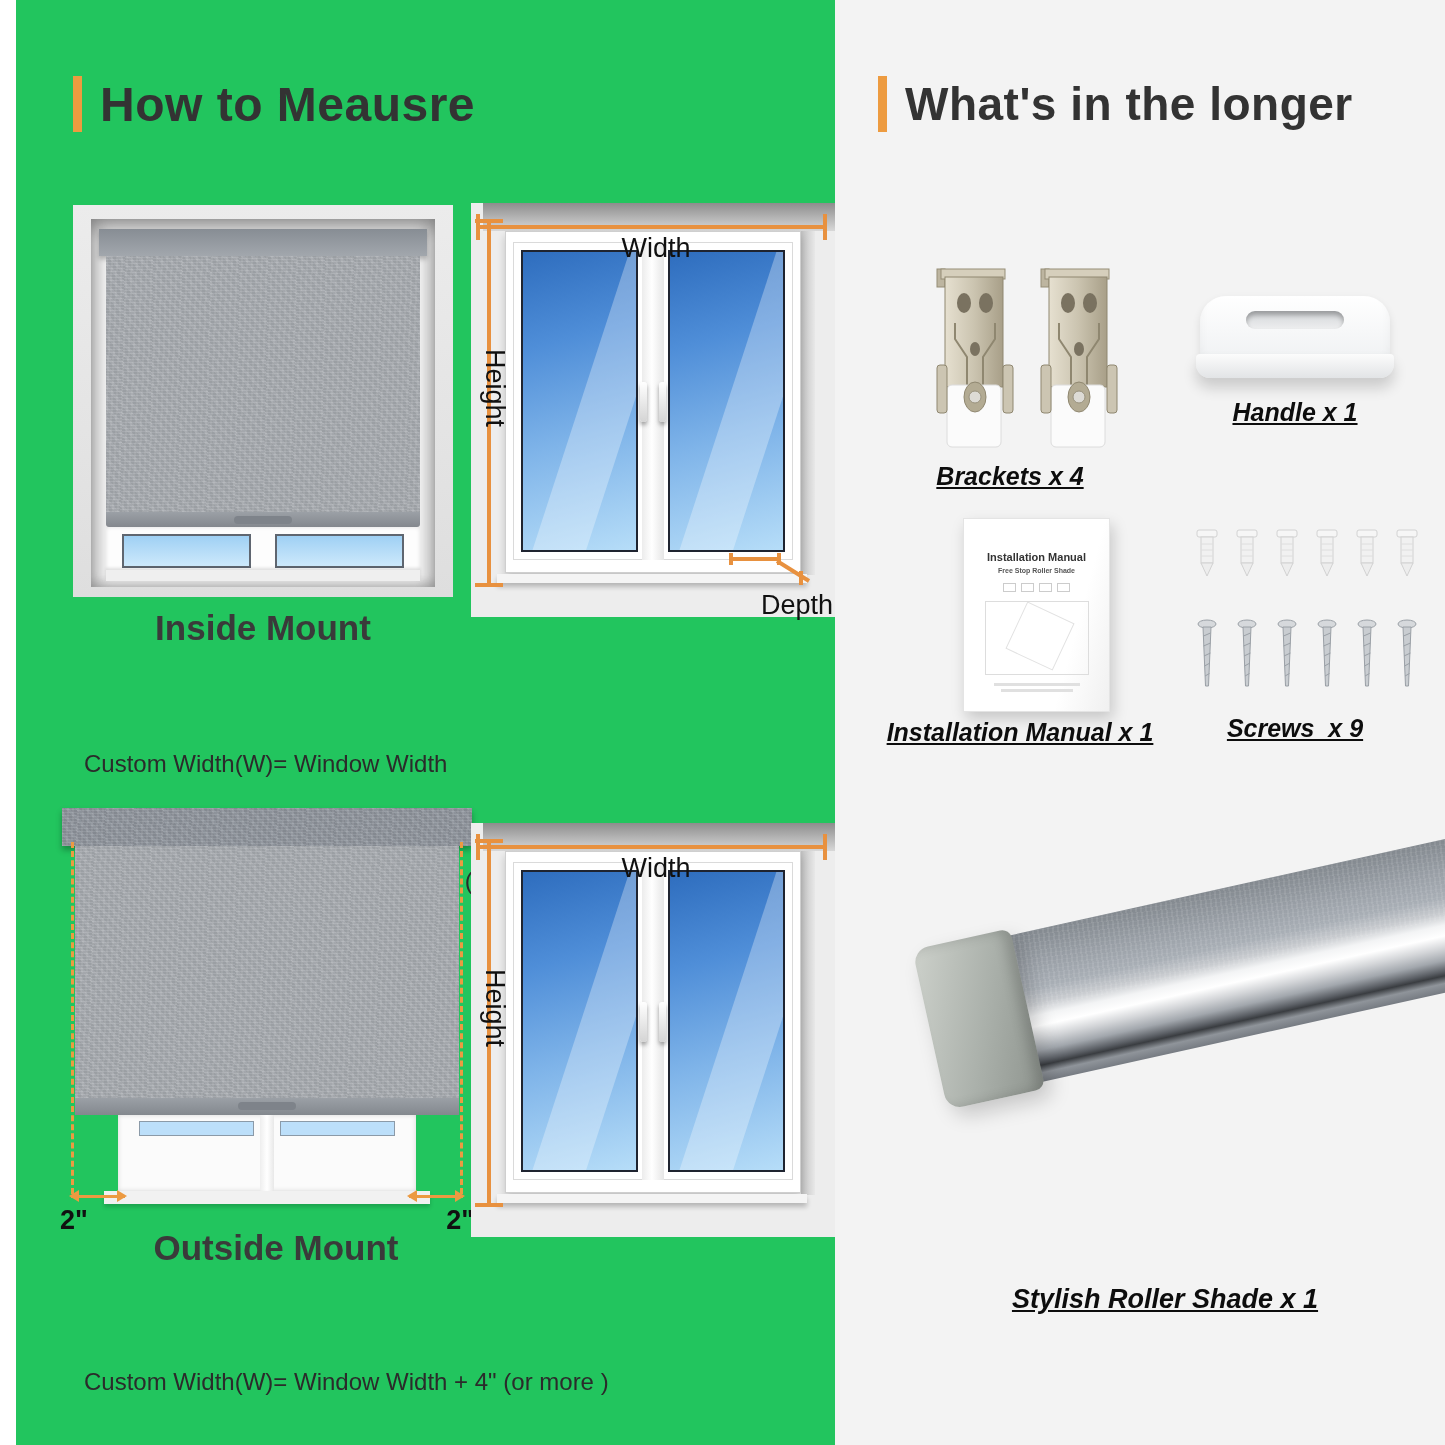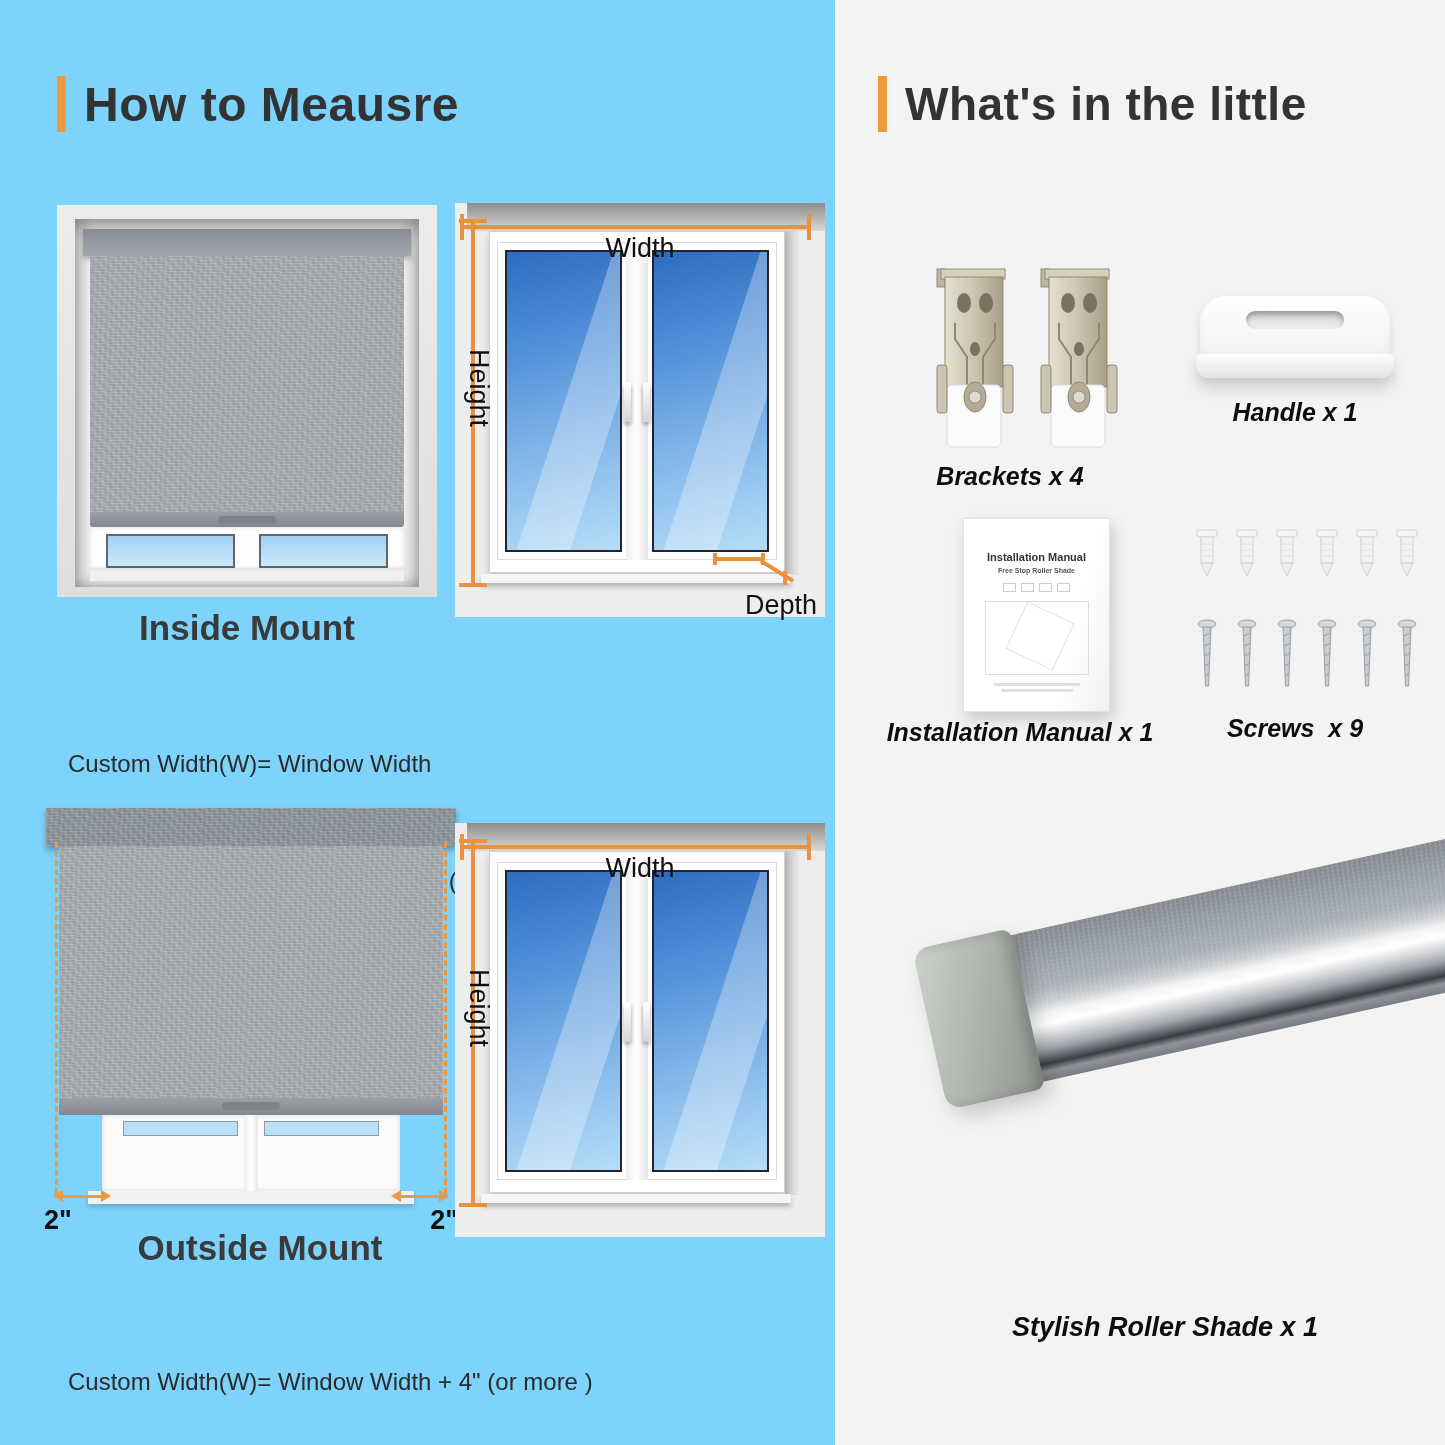--- a/index.html
+++ b/index.html
@@ -1,19 +1,19 @@
 <!DOCTYPE html>
 <html><head>
 <meta charset="utf-8">
 <style>
   html,body{margin:0;padding:0;}
   body{font-family:"Liberation Sans", sans-serif; background:#fff;}
   #stage{position:relative;width:1445px;height:1445px;overflow:hidden;background:#fff;}
   .panel{position:absolute;top:0;height:1445px;}
-  #left-panel{left:0;width:835px;background:#7dd3fc;}
+  #left-panel{left:16px;width:835px;background:#22c55e;}
   #right-panel{left:835px;width:610px;background:#f3f3f3;overflow:hidden;}
 
   
   .sec-title{position:absolute;display:flex;align-items:center;}
   .accent-bar{width:9px;height:56px;background:#ED9B40;margin-right:18px;}
   .sec-title h1{margin:0;font-size:48px;font-weight:bold;color:#333;letter-spacing:.5px;}
 
   
   .photo-in{position:absolute;left:57px;top:205px;width:380px;height:392px;
     background:linear-gradient(#ececec,#dedede);}
@@ -100,21 +100,21 @@
   .po-arr.l{left:15px;} .po-arr.r{right:15px;}
   .po-arr::before,.po-arr::after{content:'';position:absolute;top:-5px;border-top:6px solid transparent;
     border-bottom:6px solid transparent;}
   .po-arr::before{left:-2px;border-right:10px solid #EC9A41;}
   .po-arr::after{right:-2px;border-left:10px solid #EC9A41;}
   .po-lab{position:absolute;bottom:2px;font-size:27px;font-weight:bold;color:#111;}
   .po-lab.l{left:4px;} .po-lab.r{right:4px;}
 
   
   .cap{position:absolute;font-size:25px;font-weight:bold;font-style:italic;color:#0d0d0d;
-    text-align:center;white-space:pre-wrap;}
+    text-align:center;white-space:pre-wrap;text-decoration:underline;}
   .brackets{position:absolute;left:98px;top:265px;display:flex;gap:20px;}
   .handle{position:absolute;left:365px;top:296px;width:190px;height:72px;
     background:linear-gradient(#ffffff,#eef0f2);border-radius:26px 26px 8px 8px;
     box-shadow:0 4px 8px rgba(0,0,0,.10), inset 0 -8px 10px rgba(0,0,0,.05);}
   .handle-slot{position:absolute;left:46px;top:15px;width:98px;height:18px;border-radius:9px;
     background:linear-gradient(#d2d5d8,#edeeef);box-shadow:inset 0 4px 5px rgba(0,0,0,.28);}
   .handle-base{position:absolute;left:-4px;right:-4px;top:58px;height:24px;
     background:linear-gradient(#fcfcfc,#e2e4e6);border-radius:4px 4px 14px 14px;
     box-shadow:0 10px 14px rgba(0,0,0,.16);}
   .manual{position:absolute;left:128px;top:518px;width:145px;height:192px;
@@ -257,21 +257,21 @@
     <div class="copy" style="left:68px;top:1284px;">
       <div>Custom Width(W)= Window Width + 4" (or more )</div>
       
     </div>
   </div>
 
   <div id="right-panel" class="panel">
 
     <div class="sec-title" style="left:43px;top:76px;">
       <div class="accent-bar"></div>
-      <h1 style="font-size:46px;">What's in the little</h1>
+      <h1 style="font-size:46px;">What's in the longer</h1>
     </div>
 
     <div class="brackets">
       <svg width="84" height="188" viewBox="0 0 84 188">
         <defs>
           <linearGradient id="met" x1="0" y1="0" x2="1" y2="0">
             <stop offset="0" stop-color="#e6e0d0"></stop>
               <stop offset=".5" stop-color="#cbc4b0"></stop>
               <stop offset="1" stop-color="#a89f88"></stop>
           </linearGradient>
@@ -398,15 +398,15 @@
             <path d="M8.5 112 l7 -3 M8.5 122 l7 -3 M9 132 l6.5 -3 M9.5 142 l5.5 -3 M10 152 l4.5 -2.5" stroke-width="1" fill="none"></path>
           </g>
       </g>
     </svg>
     <div class="cap" style="left:350px;width:220px;top:714px;">Screws  x 9</div>
 
     <div class="shade-rot">
       <div class="shade-cap"></div>
       <div class="shade-body"></div>
     </div>
-    <div class="cap" style="left:90px;width:480px;top:1312px;font-size:27px;">Stylish Roller Shade x 1</div>
+    <div class="cap" style="left:90px;width:480px;top:1284px;font-size:27px;">Stylish Roller Shade x 1</div>
   </div>
 </div>
 
 </body></html>

